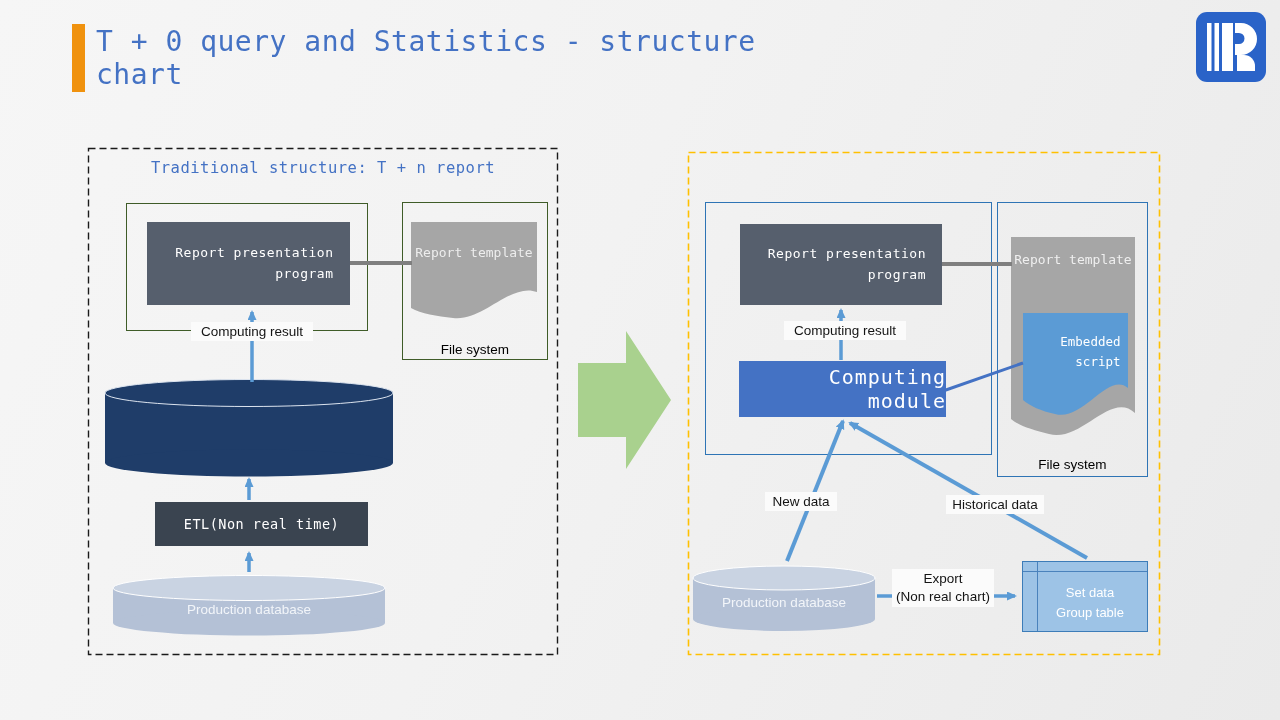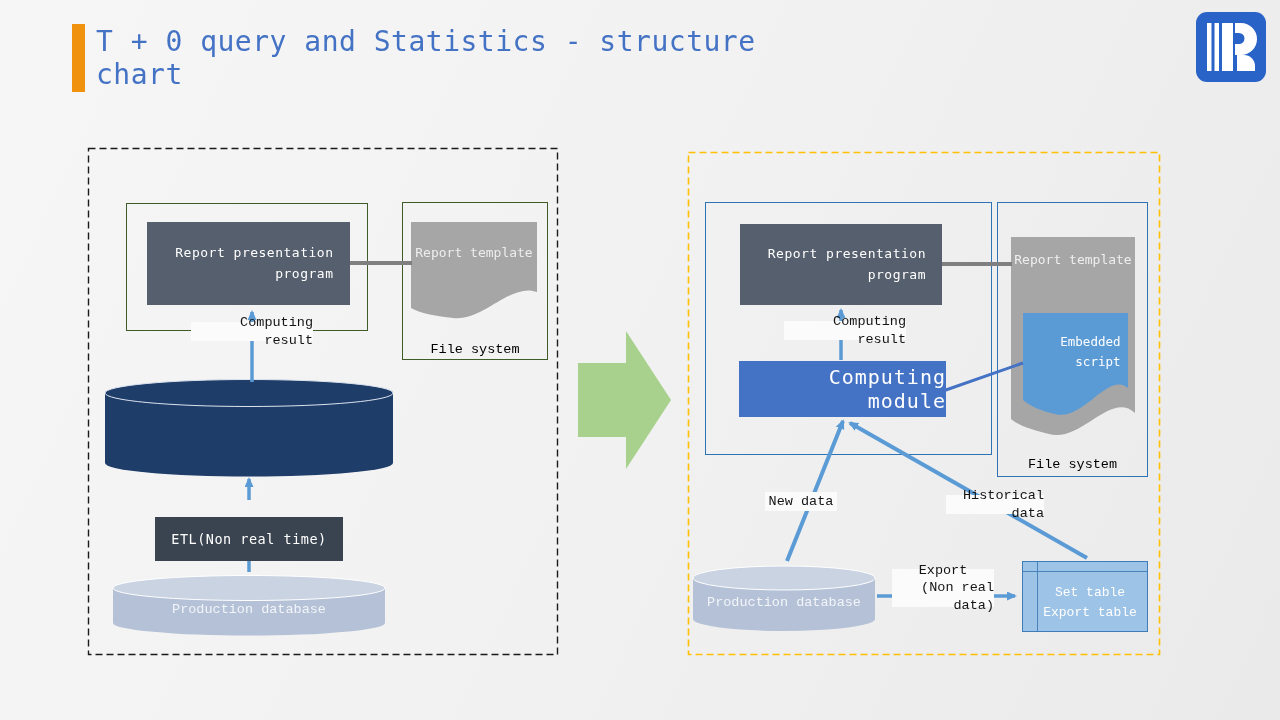--- a/index.html
+++ b/index.html
@@ -4,21 +4,21 @@
 <style>
   html,body{margin:0;padding:0;}
   #stage{
     position:relative;width:1280px;height:720px;overflow:hidden;
     background:linear-gradient(115deg,#f6f6f6 0%,#f2f2f2 45%,#eaeaea 100%);
     font-family:"Liberation Sans",sans-serif;
   }
   .abs{position:absolute;}
   .flexc{display:flex;align-items:center;justify-content:center;text-align:right;}
   .mono{font-family:"DejaVu Sans Mono",monospace;}
-  .sans{font-family:Liberation Mono, monospace;}
+  .sans{font-family:Liberation Sans, sans-serif;}
   #main-title{left:96px;top:30px;width:700px;height:56px;display:flex;align-items:center;
     font-size:28px;color:#4472C4;letter-spacing:.5px;}
   .panel-title{text-align:center;letter-spacing:.5px;}
   .slate-box{background:#565F6D;color:#fff;font-size:13px;line-height:1.6;letter-spacing:.5px;}
   .label-chip{background:#fbfbfb;color:#141414;font-size:13.5px;line-height:1.3;}
   .cyl-label{color:#f2f5f9;font-size:13.5px;text-align:center;}
   svg{display:block;}
   #overlay{position:absolute;left:0;top:0;z-index:1;}
   .lay2{z-index:2;}
 </style>
@@ -90,33 +90,34 @@
     <svg width="70" height="70" viewBox="0 0 70 70">
       <rect x="0" y="0" width="70" height="70" rx="11" fill="#2A63C8"></rect>
       <rect x="11" y="11" width="4.5" height="48" fill="#fff"></rect>
       <rect x="18.5" y="11" width="4.5" height="48" fill="#fff"></rect>
       <rect x="26" y="11" width="11" height="48" fill="#fff"></rect>
       <path d="M39 11 h6 a16 16 0 0 1 0 32 h-6 v-11 h4 a5.5 5.5 0 0 0 0-11 h-4 Z" fill="#fff"></path>
       <path d="M41 43 h7 a11 11 0 0 1 11 11 v5 h-18 Z" fill="#fff"></path>
     </svg>
   </div>
 
+  <div class="abs lay2 mono panel-title" style="left:88px;top:159px;width:470px;font-size:15.5px;color:#4472C4;">Traditional structure: T + n report</div>
 
   <div class="abs lay2 flexc slate-box mono" style="left:147px;top:222px;width:203px;height:83px;">
     <div style="width:170px;">Report presentation program</div>
   </div>
 
   <div class="abs lay2 flexc mono" style="left:411px;top:224px;width:126px;height:56px;font-size:13px;color:#ededed;">Report template</div>
 
   <div class="abs lay2 sans" style="left:402px;top:342px;width:146px;text-align:center;font-size:13.5px;color:#000;">File system</div>
 
   <div class="abs lay2 flexc label-chip sans" style="left:191px;top:322px;width:122px;height:19px;">Computing result</div>
 
 
-  <div class="abs lay2 flexc mono" style="left:155px;top:517px;width:188px;height:44px;background:#3A4450;color:#fff;font-size:13.5px;letter-spacing:.5px;">ETL(Non real time)</div>
+  <div class="abs lay2 flexc mono" style="left:155px;top:502px;width:213px;height:44px;background:#3A4450;color:#fff;font-size:13.5px;letter-spacing:.5px;">ETL(Non real time)</div>
 
   <div class="abs lay2 cyl-label sans" style="left:113px;top:602px;width:272px;">Production database</div>
 
 
   <div class="abs lay2 flexc slate-box mono" style="left:740px;top:224px;width:202px;height:81px;">
     <div style="width:170px;">Report presentation program</div>
   </div>
 
   <div class="abs lay2 flexc mono" style="left:1011px;top:239px;width:124px;height:40px;font-size:13px;color:#efefef;">Report template</div>
 
@@ -131,25 +132,25 @@
   <div class="abs lay2 flexc mono" style="left:739px;top:361px;width:207px;height:56px;background:#4472C4;color:#fff;font-size:20px;letter-spacing:1px;">Computing module</div>
 
   <div class="abs lay2 flexc label-chip sans" style="left:765px;top:492px;width:72px;height:19px;">New data</div>
 
   <div class="abs lay2 flexc label-chip sans" style="left:946px;top:495px;width:98px;height:19px;">Historical data</div>
 
   <div class="abs lay2 cyl-label sans" style="left:693px;top:595px;width:182px;">Production database</div>
 
   <div class="abs lay2 flexc label-chip sans" style="left:892px;top:569px;width:102px;height:38px;flex-direction:column;">
     <div>Export</div>
-    <div>(Non real data)</div>
+    <div>(Non real chart)</div>
   </div>
 
   <div class="abs lay2" style="left:1022px;top:561px;width:124px;height:69px;background:#9DC3E6;border:1.5px solid #3C7CB8;">
     <div style="position:absolute;left:0;top:9px;width:100%;height:1px;background:#4A82BC;"></div>
     <div style="position:absolute;left:14px;top:0;width:1px;height:100%;background:#4A82BC;"></div>
     <div class="flexc sans" style="position:absolute;left:10px;top:12px;right:0;bottom:0;flex-direction:column;color:#fff;font-size:13px;line-height:1.5;">
-      <div>Set table</div>
-      <div>Export table</div>
+      <div>Set data</div>
+      <div>Group table</div>
     </div>
   </div>
 
 </div>
 
 </body></html>

